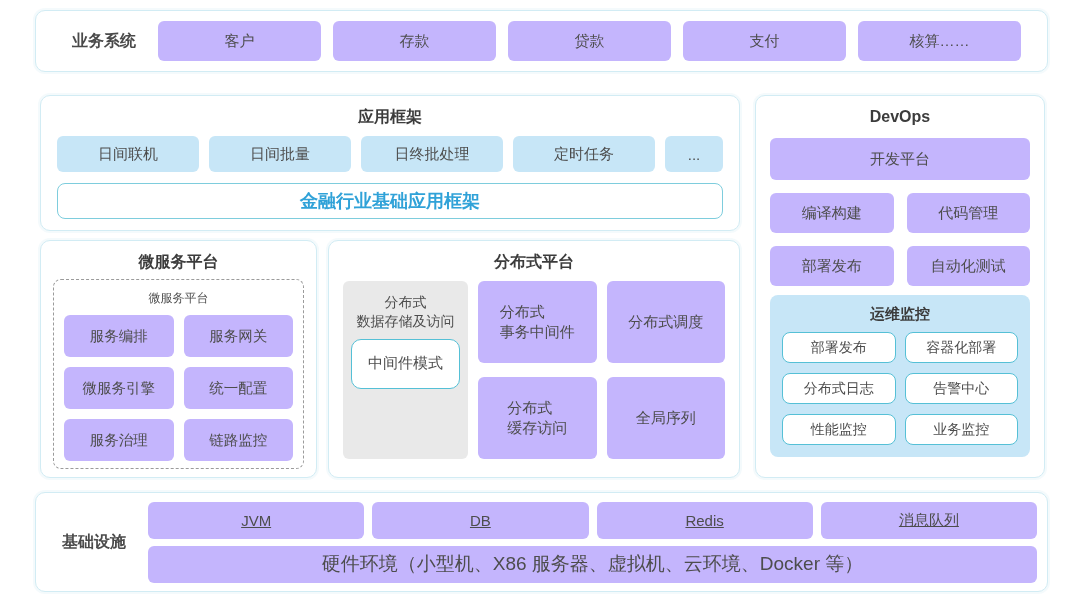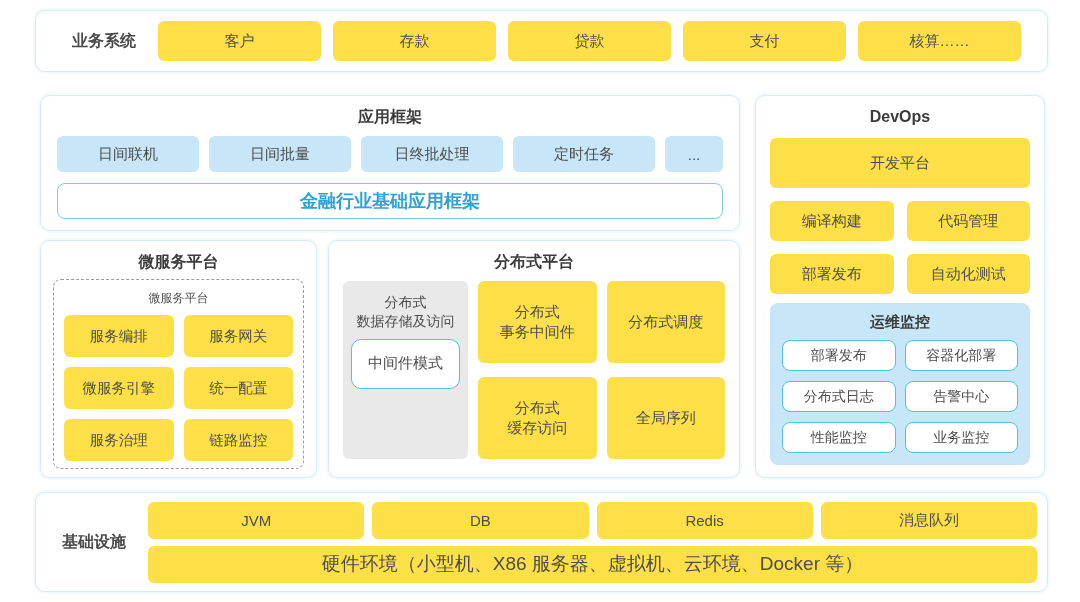--- a/index.html
+++ b/index.html
@@ -12,22 +12,22 @@
     position:absolute; background:#ffffff;
     border:1.5px solid #d2ecf4; border-radius:10px;
     box-sizing:border-box;
     box-shadow:0 0 0 2px rgba(210,236,244,0.25);
   }
   .section-title {
     text-align:center; font-size:16px; color:#3c3c3c; font-weight:600;
     line-height:20px;
   }
   .gray-box {
-    background:#fde047; border-radius:6px; color:#4d4d4d; font-size:15px;
-    display:flex; align-items:center; justify-content:center; text-align:center;
+    background:#c4b5fd; border-radius:6px; color:#4d4d4d; font-size:15px;
+    display:flex; align-items:center; justify-content:center; text-align:left;
     box-sizing:border-box;
   }
   .blue-box {
     background:#c7e6f7; border-radius:6px; color:#4d4d4d; font-size:15px;
     display:flex; align-items:center; justify-content:center; box-sizing:border-box;
   }
   .teal-outline-box {
     background:#ffffff; border:1.5px solid #55c0d6; border-radius:8px;
     display:flex; align-items:center; justify-content:center;
     color:#4d4d4d; font-size:14px; box-sizing:border-box;
@@ -48,21 +48,21 @@
   #app .blue-box.small { flex:0 0 58px; }
   #app .base-bar {
     margin-top:11px; height:36px; border:1px solid #7ecddd; border-radius:8px;
     display:flex; align-items:center; justify-content:center;
     color:#30a2d8; font-weight:bold; font-size:18px; background:#ffffff;
     box-sizing:border-box;
   }
 
   
   #devops { left:755px; top:95px; width:290px; height:383px; padding:11px 14px; }
-  #devops .platform { height:50px; margin-top:11px; }
+  #devops .platform { height:42px; margin-top:11px; }
   #devops .grid2 { display:grid; grid-template-columns:1fr 1fr; gap:13px; margin-top:13px; }
   #devops .grid2 .gray-box { height:40px; font-size:15px; }
   #devops .monitor {
     margin-top:9px; background:#c7e6f7; border-radius:8px; padding:10px 12px 12px;
   }
   #devops .monitor .m-title { font-size:15px; font-weight:600; color:#3c3c3c;
     text-align:center; line-height:18px; }
   #devops .monitor .grid2m { display:grid; grid-template-columns:1fr 1fr;
     gap:10px 9px; margin-top:9px; }
   #devops .monitor .teal-outline-box { height:31px; }
@@ -89,21 +89,21 @@
     margin:4px 0 8px; }
   #dist .storage .teal-outline-box { height:50px; border-radius:10px; font-size:15px; }
   #dist .storage .teal-outline-box + .teal-outline-box { margin-top:8px; }
   #dist .col { flex:1; display:flex; flex-direction:column; gap:14px; }
   #dist .col .gray-box { flex:1; font-size:15px; }
 
   
   #infra { left:35px; top:492px; width:1013px; height:100px;
     display:flex; align-items:center; padding:0 10px; }
   #infra .right { flex:1; margin-left:6px; }
-  #infra .row { display:flex; gap:8px; }
+  #infra .row { display:flex; gap:8px;text-decoration:underline; }
   #infra .row .gray-box { flex:1; height:37px; }
   #infra .hw-bar { margin-top:7px; height:37px; font-size:19px; }
 </style>
 </head>
 <body>
 
 <div id="canvas">
 
   <div class="panel" id="business">
     <div class="side-label">业务系统</div>

